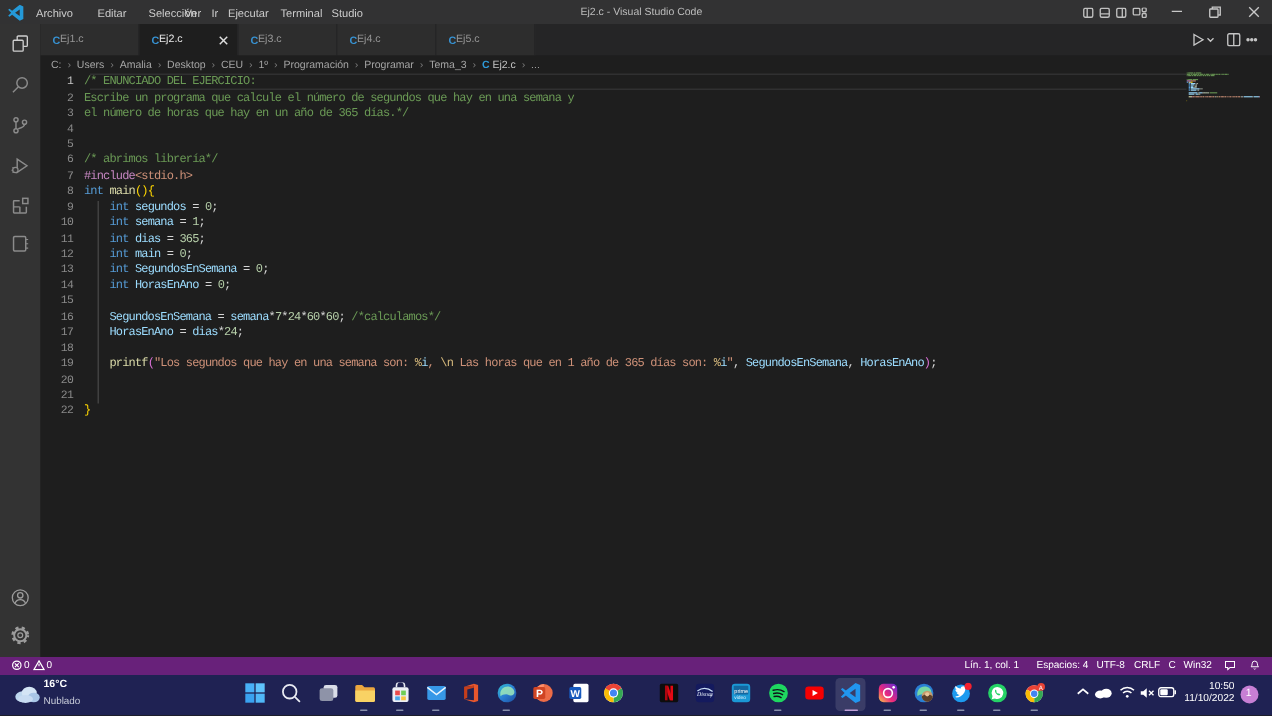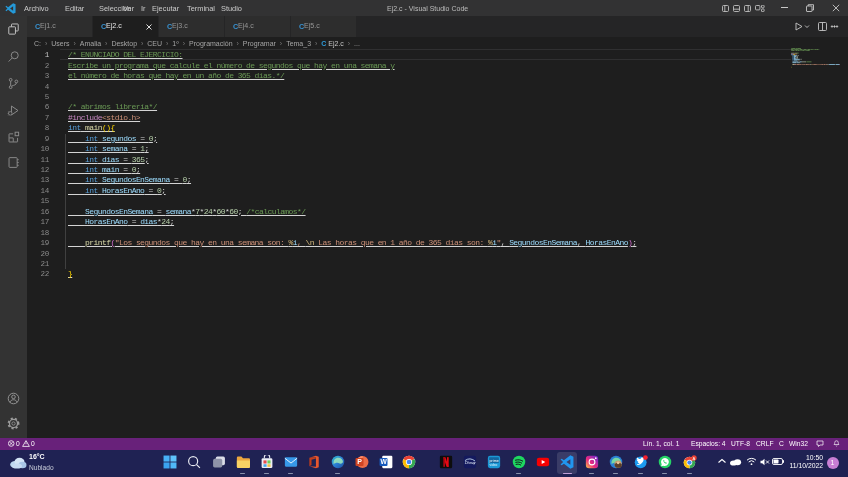--- a/index.html
+++ b/index.html
@@ -33,23 +33,23 @@
   background:#1e1e1e; font-size:7px; color:#a5a5a5; line-height:14px; }
 #breadcrumb .sep { color:#7a7a7a; padding:0 2px; }
 
 
 #editor { position:absolute; left:27px; top:50px; width:821px; height:387.5px; background:#1e1e1e; }
 #linehl { position:absolute; left:33px; top:-0.8px; width:731px; height:10.45px;
   border-top:1px solid #303031; border-bottom:1px solid #303031; }
 #lnums { position:absolute; left:0px; top:0.2px; width:22px; text-align:right;
   font-family:"Liberation Mono", monospace; font-size:7.6px; letter-spacing:-0.3px; line-height:10.43px; color:#8a8a8a; white-space:pre; }
 #lnums .cur { color:#c6c6c6; }
-#code { position:absolute; left:41px; top:0.2px;
+#code { position:absolute; left:29px; top:0.2px;
   font-family:"Liberation Mono", monospace; font-size:8px; letter-spacing:-0.56px; line-height:10.43px;
-  color:#d4d4d4; white-space:pre;text-decoration:underline; }
+  color:#d4d4d4; white-space:pre; }
 .cm { color:#6a9955; } 
 .kw { color:#569cd6; } 
 .fn { color:#dcdcaa; } 
 .vr { color:#9cdcfe; } 
 .nm { color:#b5cea8; } 
 .st { color:#ce9178; } 
 .pp { color:#c586c0; } 
 .b1 { color:#ffd700; } 
 .b2 { color:#da70d6; } 
 .es { color:#d7ba7d; } 

